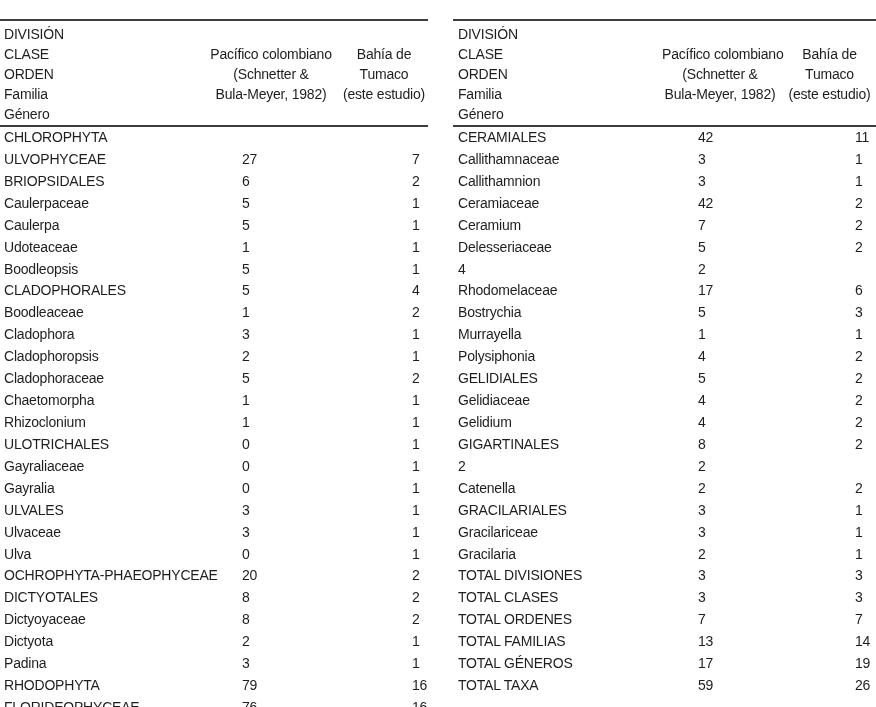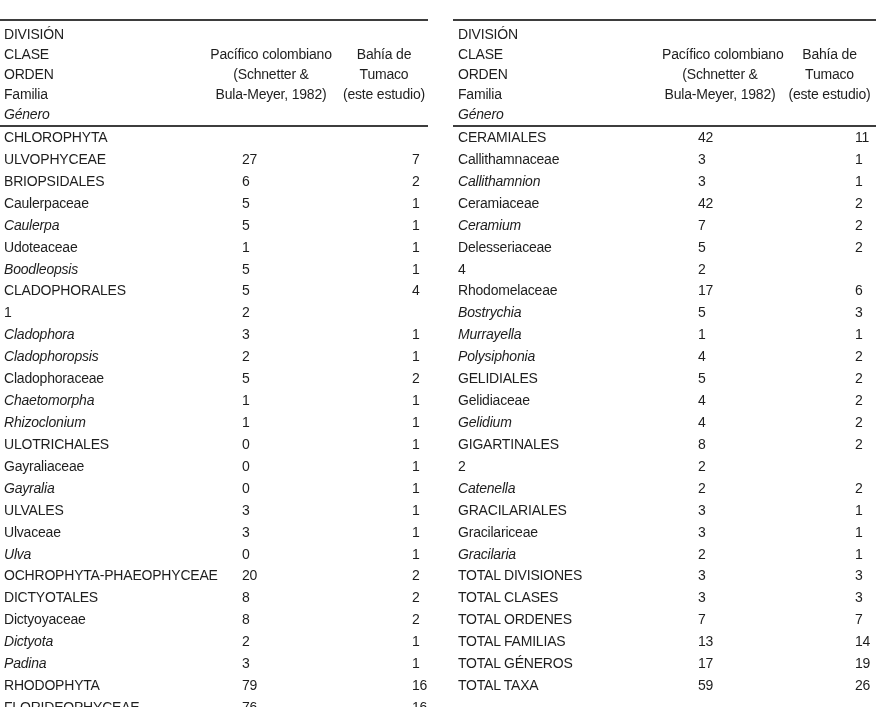--- a/index.html
+++ b/index.html
@@ -29,21 +29,21 @@
   .t-right .thead, .t-right .row { grid-template-columns:204px 121px 1fr; }
 
   .t-left  .cell { padding-left:4px; }
   .t-right .cell { padding-left:5px; }
 
   .thead .hline { line-height:20px; white-space:nowrap; }
   .colhead { padding-top:20px;text-align:center; }
 
   .row { display:grid; height:21.93px; line-height:21.93px;gap:36px; }
   .cell { white-space:nowrap; overflow:visible; }
-  .italic { font-style:italic; }
+  .italic { }
 </style>
 </head>
 <body>
 
 <div class="page">
 
   <section class="taxa-table t-left">
     <div class="thead">
       <div class="cell">
         <div class="hline">DIVISIÓN</div>
@@ -98,20 +98,21 @@
           <span class="cell label italic">Boodleopsis</span>
           <span class="cell num">5</span>
           <span class="cell num">1</span>
         </div>
         <div class="row">
           <span class="cell label">CLADOPHORALES</span>
           <span class="cell num">5</span>
           <span class="cell num">4</span>
         </div>
         <div class="row">
+          <span class="cell label">Boodleaceae</span>
           <span class="cell num">1</span>
           <span class="cell num">2</span>
         </div>
         <div class="row">
           <span class="cell label italic">Cladophora</span>
           <span class="cell num">3</span>
           <span class="cell num">1</span>
         </div>
         <div class="row">
           <span class="cell label italic">Cladophoropsis</span>

